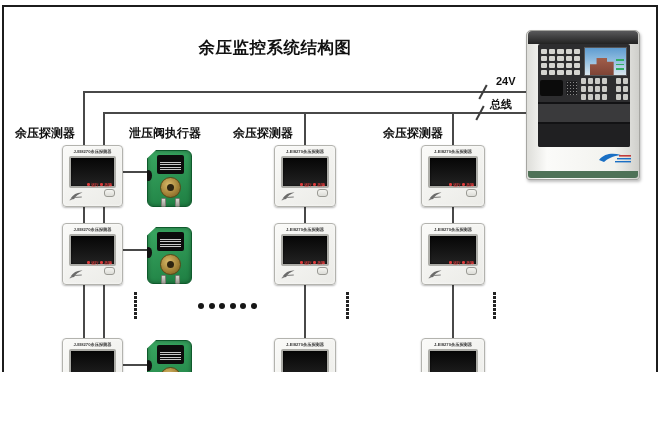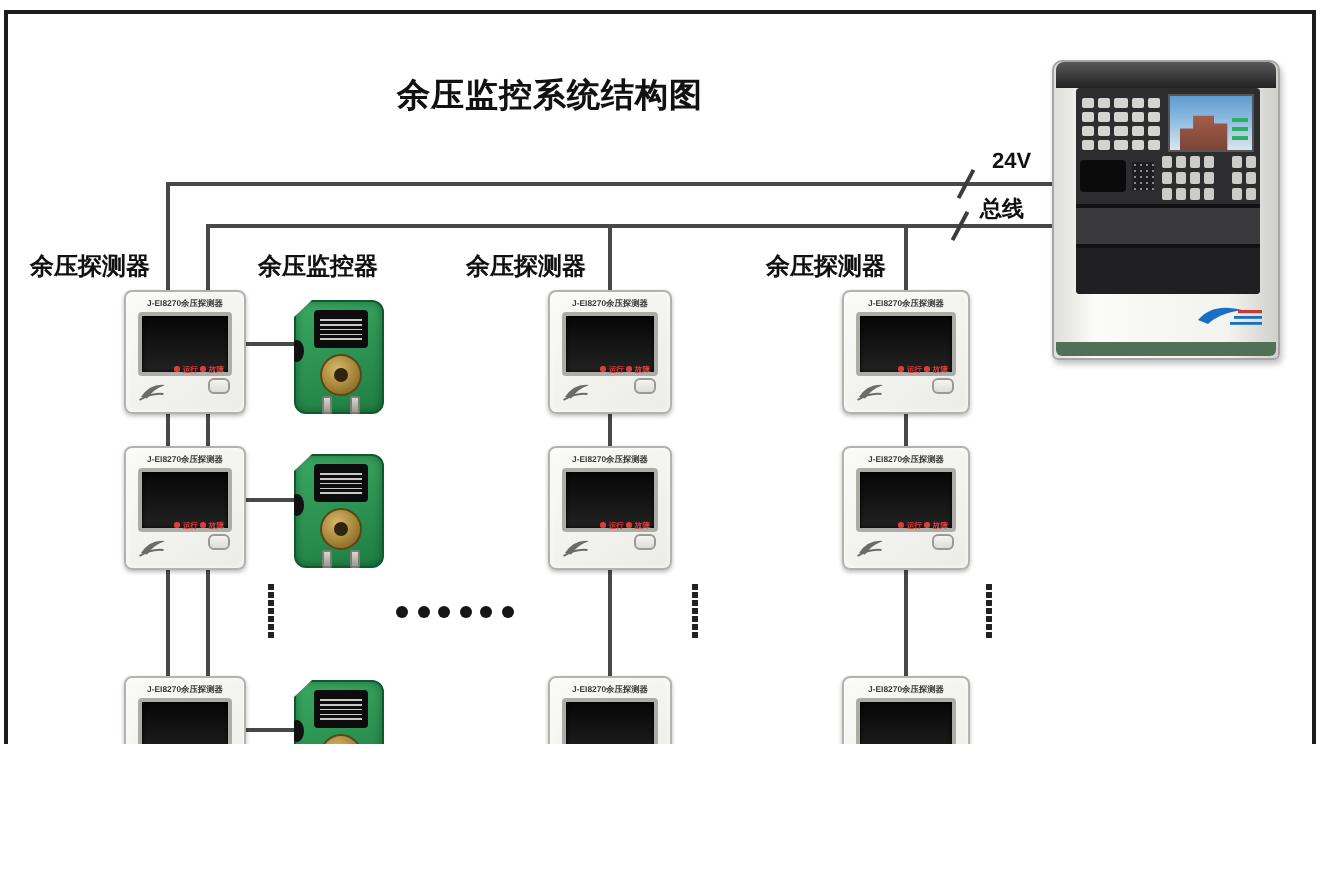--- a/index.html
+++ b/index.html
@@ -121,21 +121,21 @@
   <div class="wire" style="left:123px;top:171px;width:24px;height:2px;"></div>
   <div class="wire" style="left:123px;top:249px;width:24px;height:2px;"></div>
   <div class="wire" style="left:123px;top:364px;width:24px;height:2px;"></div>
 
   <div class="slash" style="left:482px;top:84px;"></div>
   <div class="slash" style="left:479px;top:105px;"></div>
   <div class="bus-label" style="left:496px;top:75px;">24V</div>
   <div class="bus-label" style="left:490px;top:97px;">总线</div>
 
   <div class="col-label" style="left:15px;">余压探测器</div>
-  <div class="col-label" style="left:129px;">余压监控器</div>
+  <div class="col-label" style="left:129px;">泄压阀执行器</div>
   <div class="col-label" style="left:233px;">余压探测器</div>
   <div class="col-label" style="left:383px;">余压探测器</div>
 
   <div id="devices">
       <div class="det" style="left: 62px; top: 145px; width: 61px; height: 62px;">
     <div class="d-header">J-EI8270余压探测器</div>
     <div class="d-screen"></div>
     <div class="d-leds">
       <span class="led-dot"></span>
       <span>运行</span>

